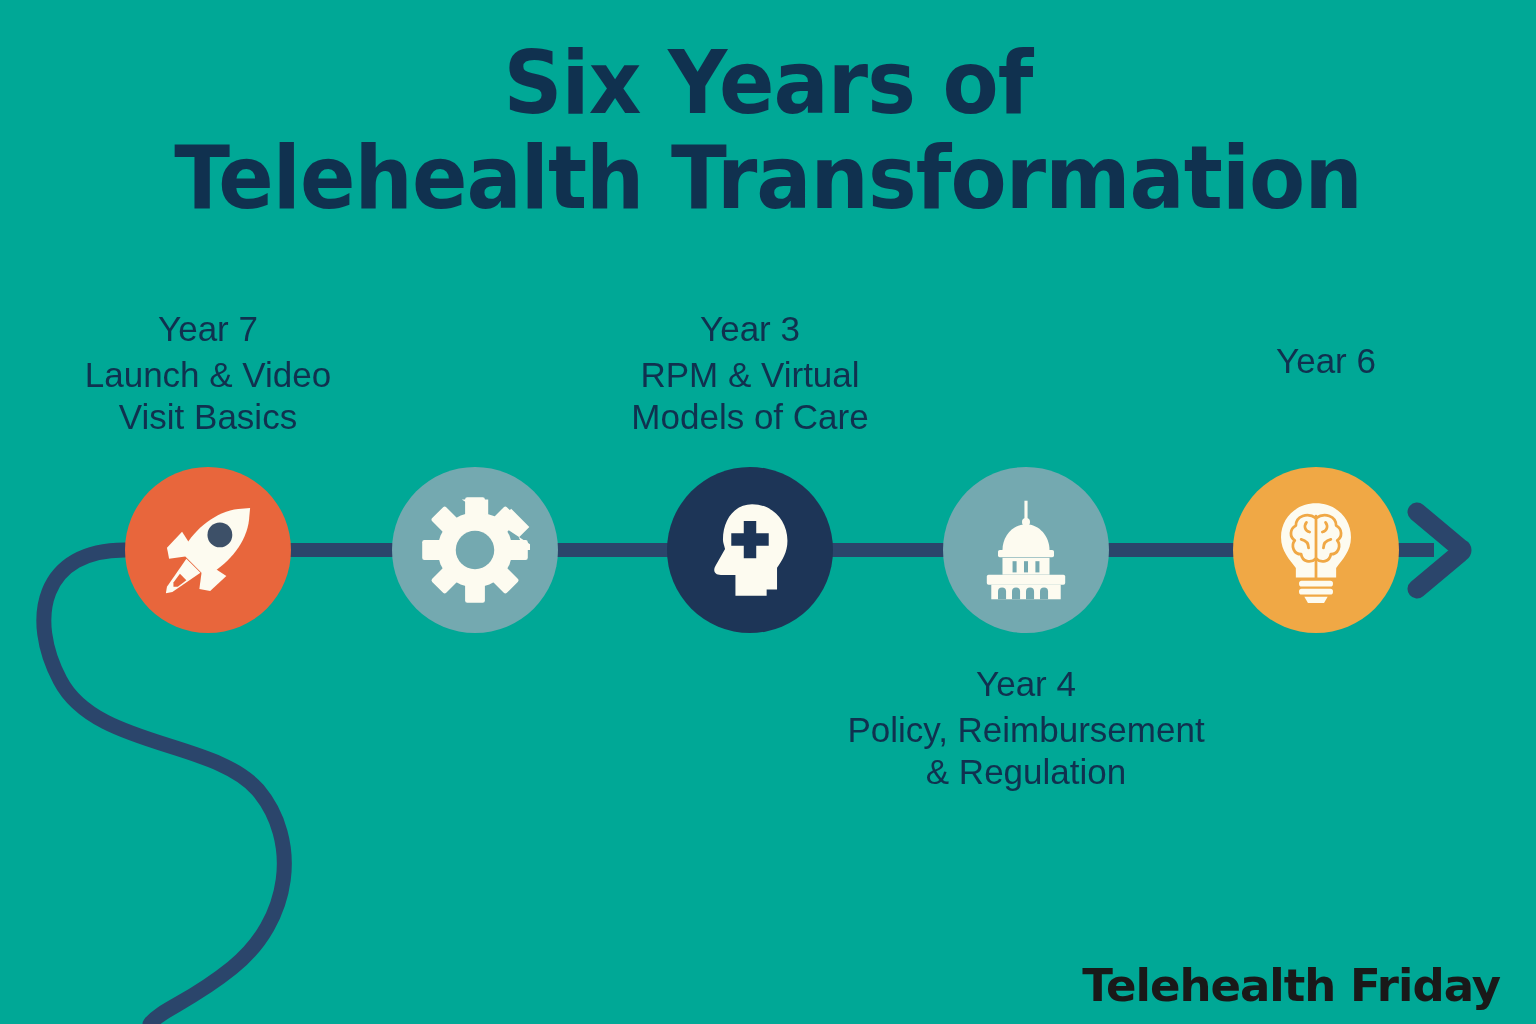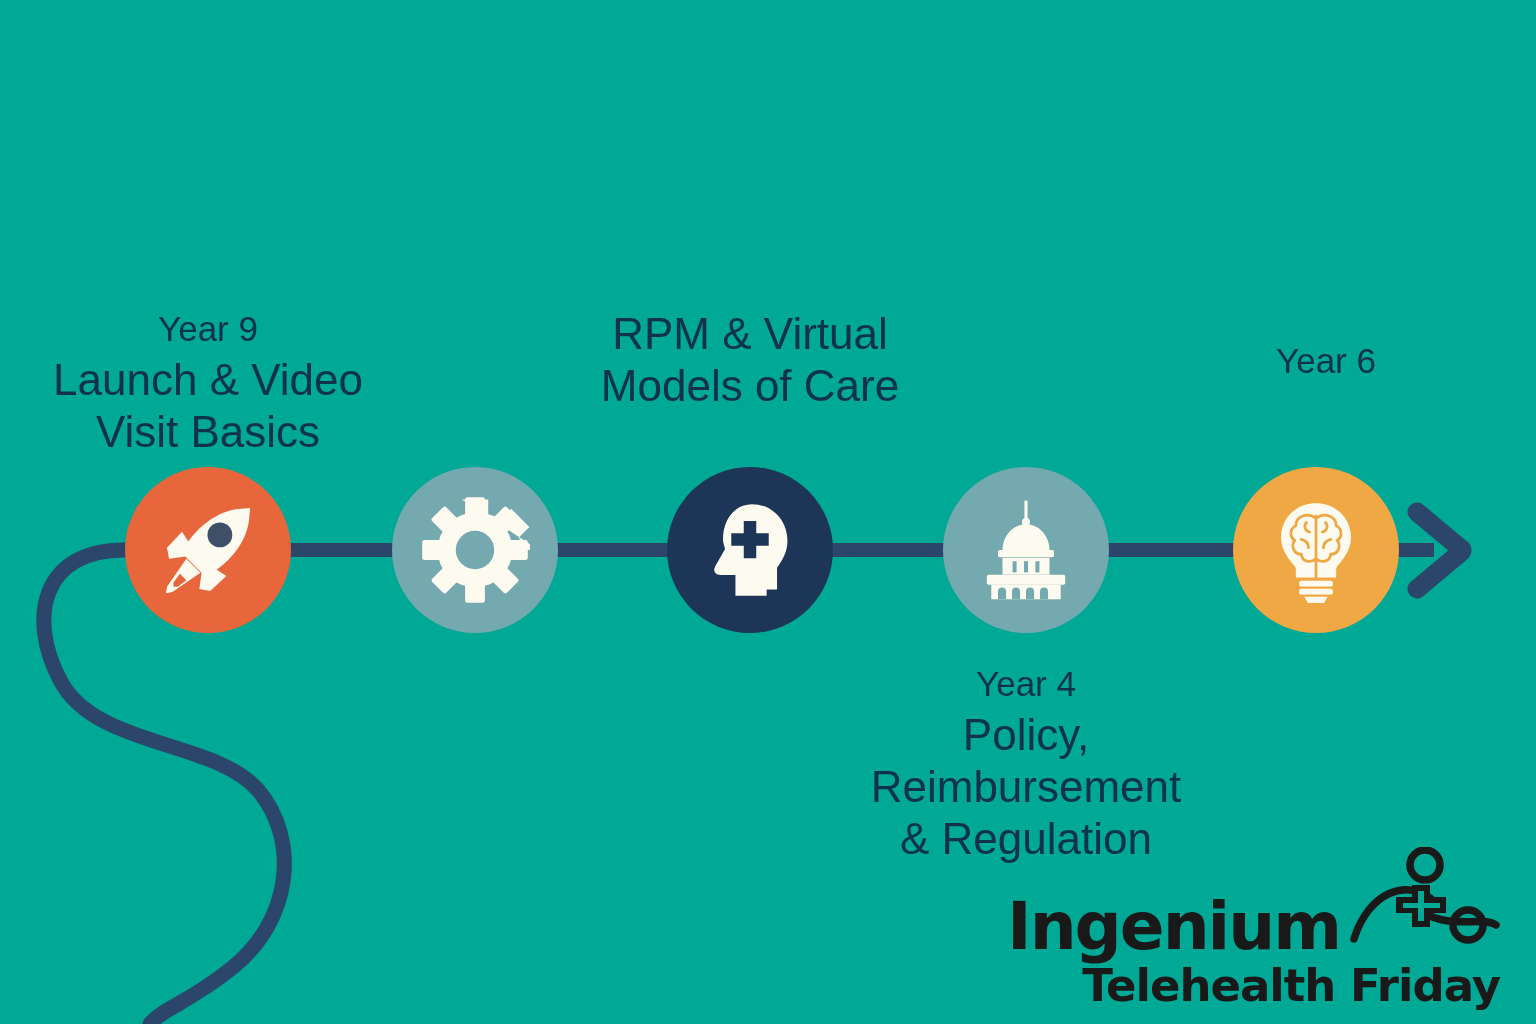--- a/index.html
+++ b/index.html
@@ -71,21 +71,21 @@
     font-family: "Liberation Sans", sans-serif;
     line-height: 1.18;
   }
   .label .year {
     display: block;
     font-size: 35px;
     margin-bottom: 5px;
   }
   .label .desc {
     display: block;
-    font-size: 44px;
+    font-size: 35px;
     white-space: pre-line;
   }
 
   
   .logo {
     position: absolute;
     right: 36px;
     bottom: 16px;
     text-align: right;
     color: #191919;
@@ -110,20 +110,24 @@
     margin-top: 4px;
   }
   .logo-mark { margin-bottom: 4px; }
   .logo-mark svg { display: block; }
 </style>
 </head>
 <body>
 
 <div id="infographic">
 
+  <div class="title-block">
+    <span class="title-line-1">Six Years of</span>
+    <span class="title-line-2">Telehealth Transformation</span>
+  </div>
 
   <div class="timeline-layer">
     <svg width="1536" height="1024" viewBox="0 0 1536 1024">
 
       <path d="M 128 550
                C 40 548, 28 620, 60 680
                C 95 748, 215 740, 258 790
                C 300 840, 292 920, 232 968
                C 190 1002, 160 1010, 150 1024" fill="none" stroke="#2b456b" stroke-width="15" stroke-linecap="round"></path>
 
@@ -244,59 +248,41 @@
                  C63 61, 55 63, 50 58"></path>
         <path d="M41 24 C38 28, 40 32, 44 33"></path>
         <path d="M59 24 C62 28, 60 32, 56 33"></path>
         <path d="M36 40 C40 41, 43 44, 43 48"></path>
         <path d="M64 40 C60 41, 57 44, 57 48"></path>
       </g>
     </svg>
   </div>
 
   <div class="label" style="left:30px; top:308px; width:356px;">
-    <span class="year">Year 9</span>
+    <span class="year">Year 7</span>
     <span class="desc">Launch &amp; Video
 Visit Basics</span>
   </div>
 
   <div class="label" style="left:296px; top:663px; width:358px;">
   </div>
 
   <div class="label" style="left:572px; top:308px; width:356px;">
+    <span class="year">Year 3</span>
     <span class="desc">RPM &amp; Virtual
 Models of Care</span>
   </div>
 
   <div class="label" style="left:818px; top:663px; width:416px;">
     <span class="year">Year 4</span>
     <span class="desc">Policy, Reimbursement
 &amp; Regulation</span>
   </div>
 
   <div class="label" style="left:1128px; top:308px; width:396px;margin-top:32px;">
     <span class="year">Year 6</span>
   </div>
 
   <div class="logo">
-    <div class="logo-row">
-      <span class="logo-word">Ingenium</span>
-      <span class="logo-mark">
-        <svg width="150" height="108" viewBox="0 0 150 108">
-          <g fill="none" stroke="#191919" stroke-width="7.5" stroke-linecap="round">
-
-            <path d="M4 92 C18 46, 58 28, 86 56"></path>
-
-            <path d="M64 52 C92 80, 132 62, 146 72" transform="translate(0,6)"></path>
-
-            <circle cx="75" cy="18" r="15"></circle>
-            <circle cx="118" cy="78" r="15"></circle>
-          </g>
-
-          <path fill="#191919" d="M46 50 L62 50 L62 38 L80 38 L80 50 L96 50 L96 66 L80 66 L80 80 L62 80 L62 66 L46 66 Z"></path>
-          <path fill="#00a896" d="M53 56 L68 56 L68 44 L74 44 L74 56 L90 56 L90 61 L74 61 L74 74 L68 74 L68 61 L53 61 Z"></path>
-        </svg>
-      </span>
-    </div>
     <div class="logo-sub">Telehealth Friday</div>
   </div>
 
 </div>
 
 </body></html>

